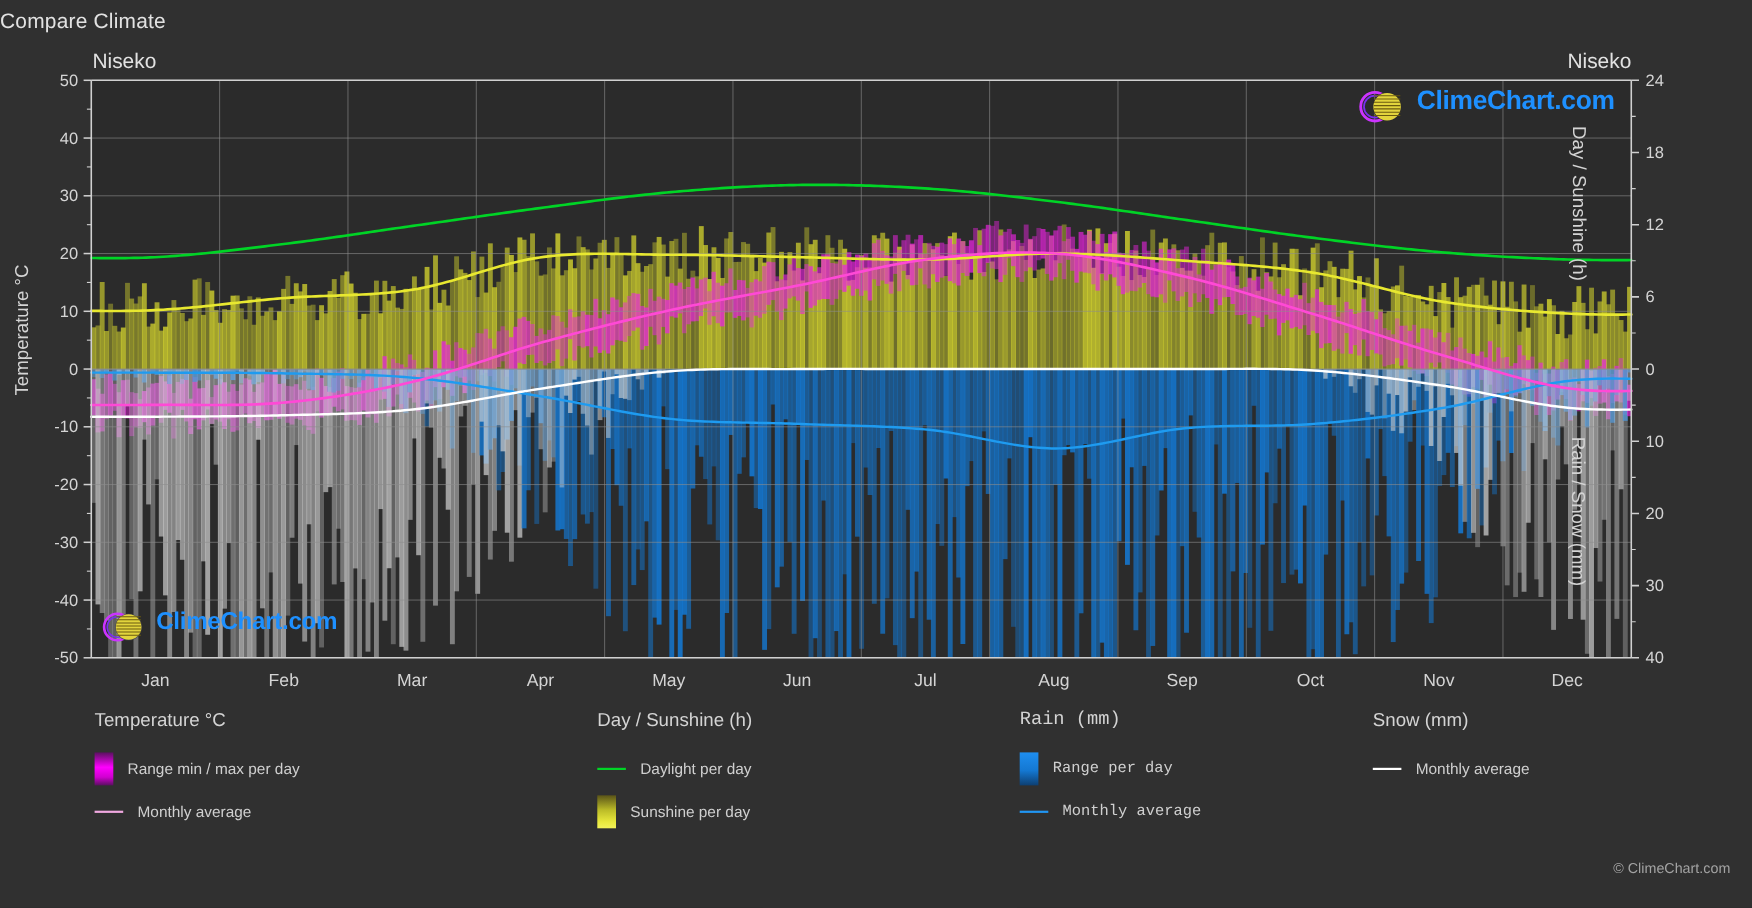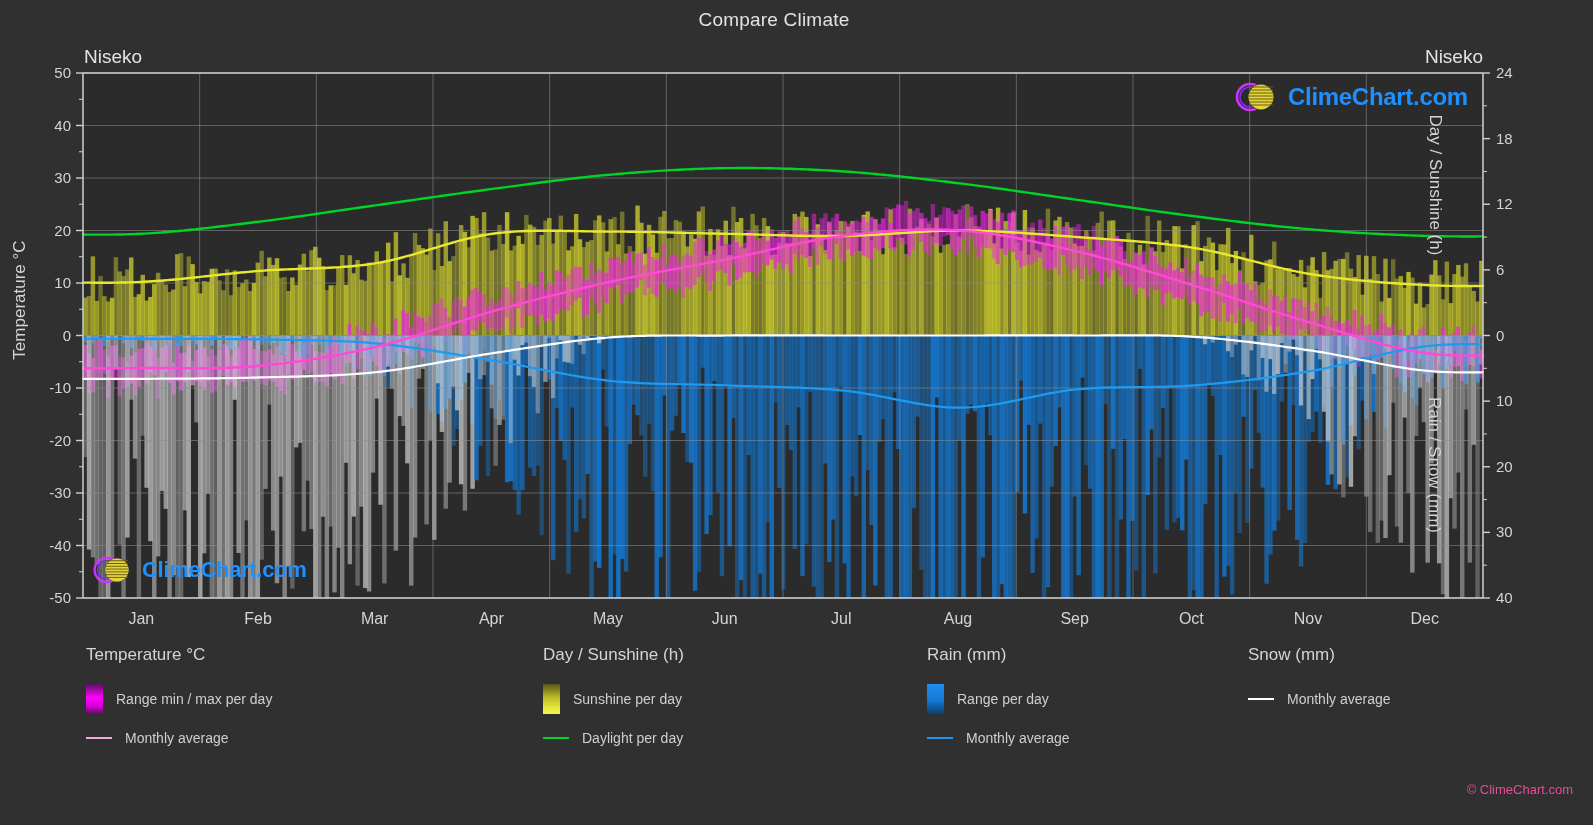--- a/index.html
+++ b/index.html
@@ -19,21 +19,20 @@
     position: absolute;
     inset: 0;
     background: #303030;
   }
   
   .chart-title {
     position: absolute;
     top: 9px;
     left: 0;
     width: 1548px;
-    text-align: center;
     font-size: 19px;
     color: #e2e2e2;
     letter-spacing: 0.2px;
   }
   
   .station-left {
     position: absolute;
     left: 84px;
     top: 46px;
     font-size: 19px;
@@ -125,28 +124,28 @@
     margin-right: 13px;
     margin-left: 0px;
     flex: 0 0 auto;
   }
 
   .copyright {
     position: absolute;
     right: 20px;
     top: 137px;
     font-size: 13px;
-    color: #ec4899;
+    color: #a3a3a3;
   }
 
   
   .watermark {
     position: absolute;
     display: flex;
-    align-items: center;
+    align-items: flex-start;
   }
   .wm-text {
     font-weight: bold;
     color: #1e90ff;
     letter-spacing: -0.3px;
   }
   #wm-top { left: 1232px; top: 78px; }
   #wm-top .wm-text { font-size: 24px; }
   #wm-bottom { left: 90px; top: 552px; }
   #wm-bottom .wm-text { font-size: 22px; }
@@ -1613,29 +1612,29 @@
           <span class="legend-label">Range min / max per day</span>
         </div>
         <div class="legend-row">
           <div class="swatch-line" style="background: rgb(240, 168, 224); height: 2px;"></div>
           <span class="legend-label">Monthly average</span>
         </div>
       </div>
       <div class="legend-col" style="left: 543px;">
         <div class="legend-head">Day / Sunshine (h)</div>
         <div class="legend-row">
+          <div class="swatch-line" style="background: rgb(0, 212, 38); height: 2px;"></div>
+          <span class="legend-label">Daylight per day</span>
+        </div>
+        <div class="legend-row">
           <div class="swatch-box" style="background: linear-gradient(rgb(90, 84, 24), rgb(188, 188, 40) 45%, rgb(232, 232, 60) 80%, rgb(242, 242, 90));"></div>
           <span class="legend-label">Sunshine per day</span>
         </div>
-        <div class="legend-row">
-          <div class="swatch-line" style="background: rgb(0, 212, 38); height: 2px;"></div>
-          <span class="legend-label">Daylight per day</span>
-        </div>
       </div>
-      <div class="legend-col" style="left: 927px;">
+      <div class="legend-col" style="left: 927px; font-family: Liberation Mono, monospace;">
         <div class="legend-head">Rain (mm)</div>
         <div class="legend-row">
           <div class="swatch-box" style="background: linear-gradient(rgb(30, 142, 240), rgb(20, 120, 210) 55%, rgb(13, 63, 114));"></div>
           <span class="legend-label">Range per day</span>
         </div>
         <div class="legend-row">
           <div class="swatch-line" style="background: rgb(33, 150, 243); height: 2px;"></div>
           <span class="legend-label">Monthly average</span>
         </div>
       </div>

